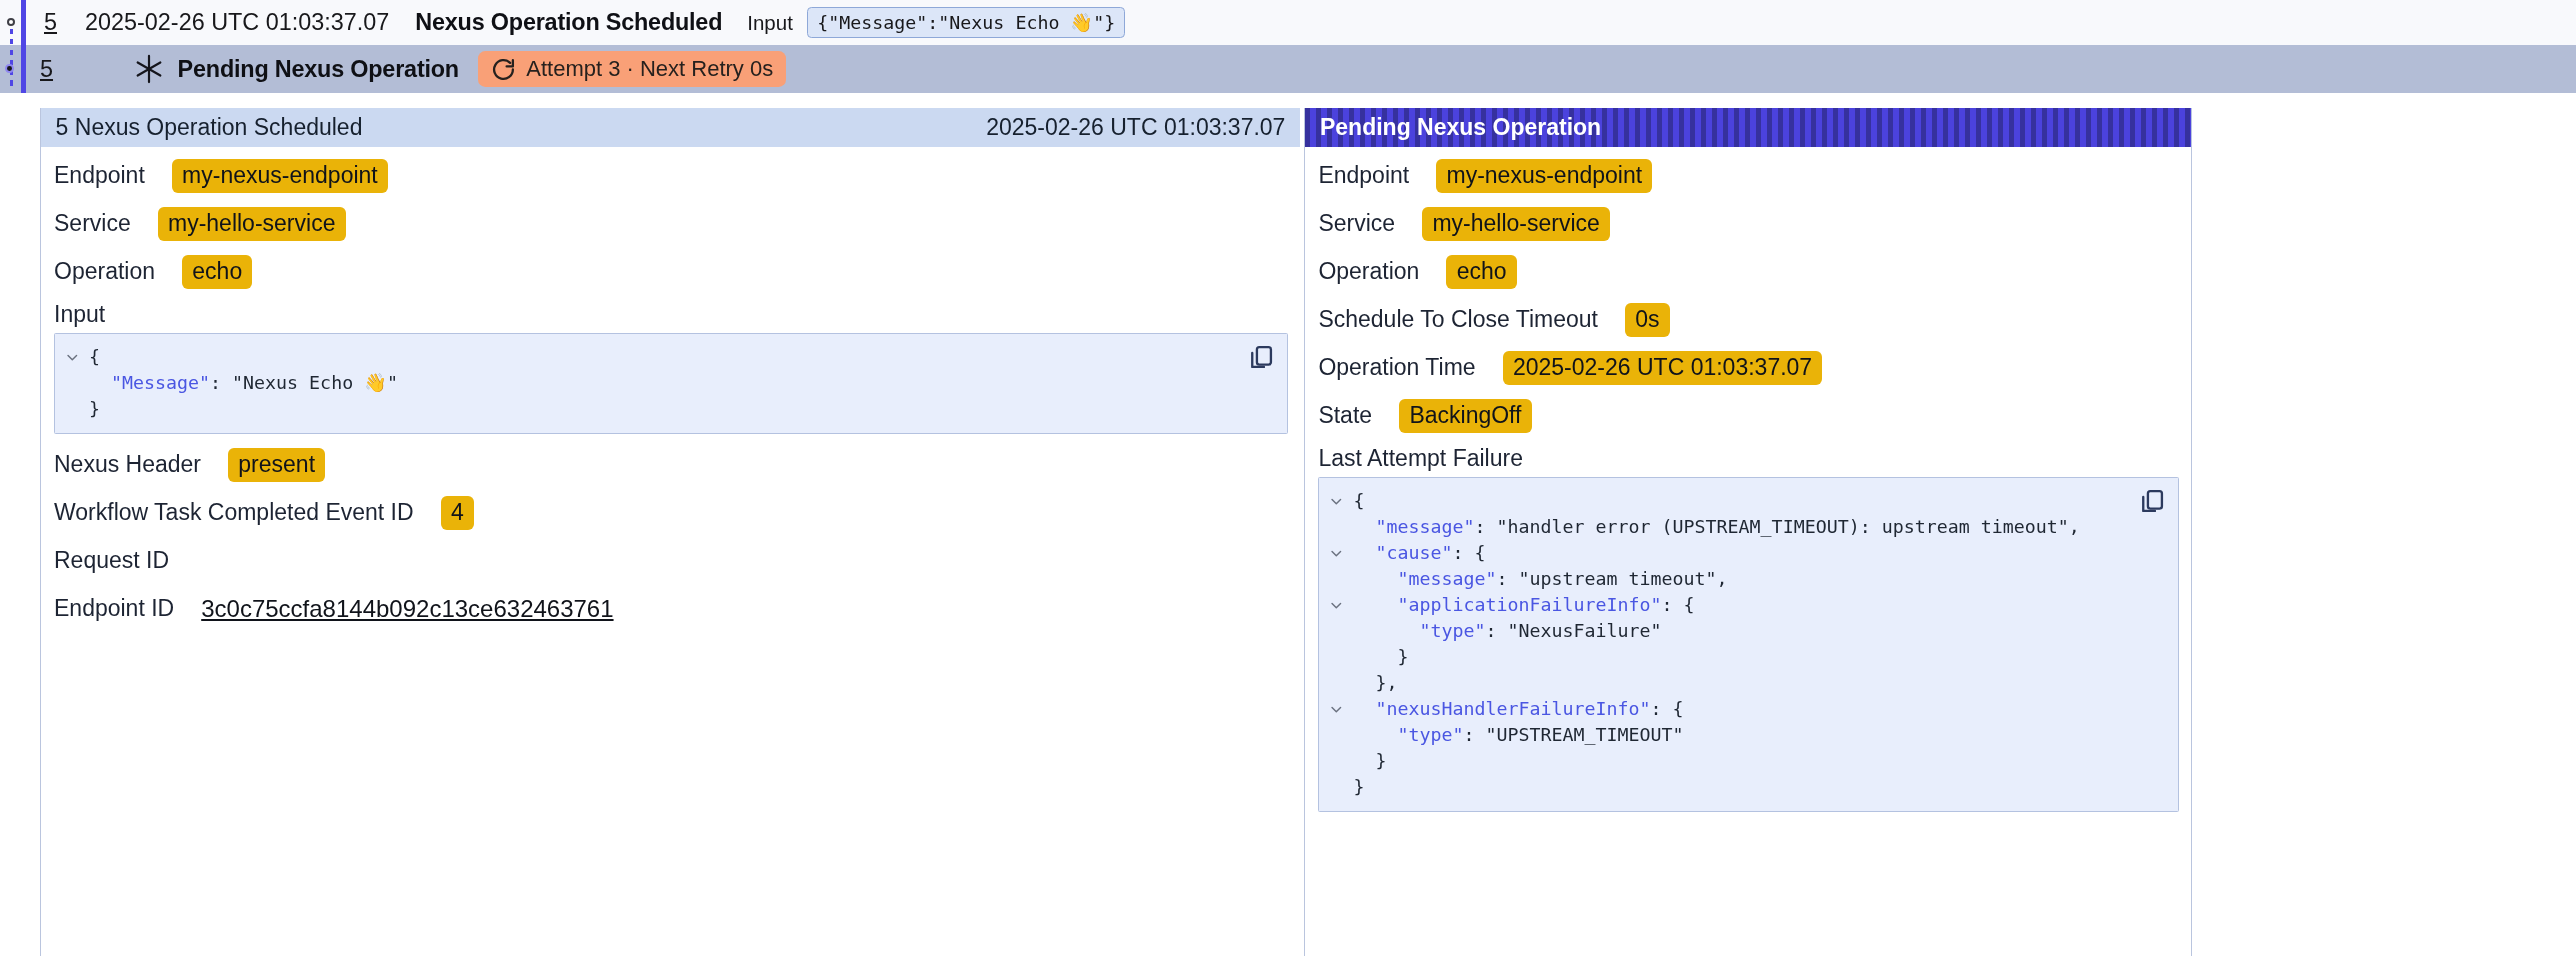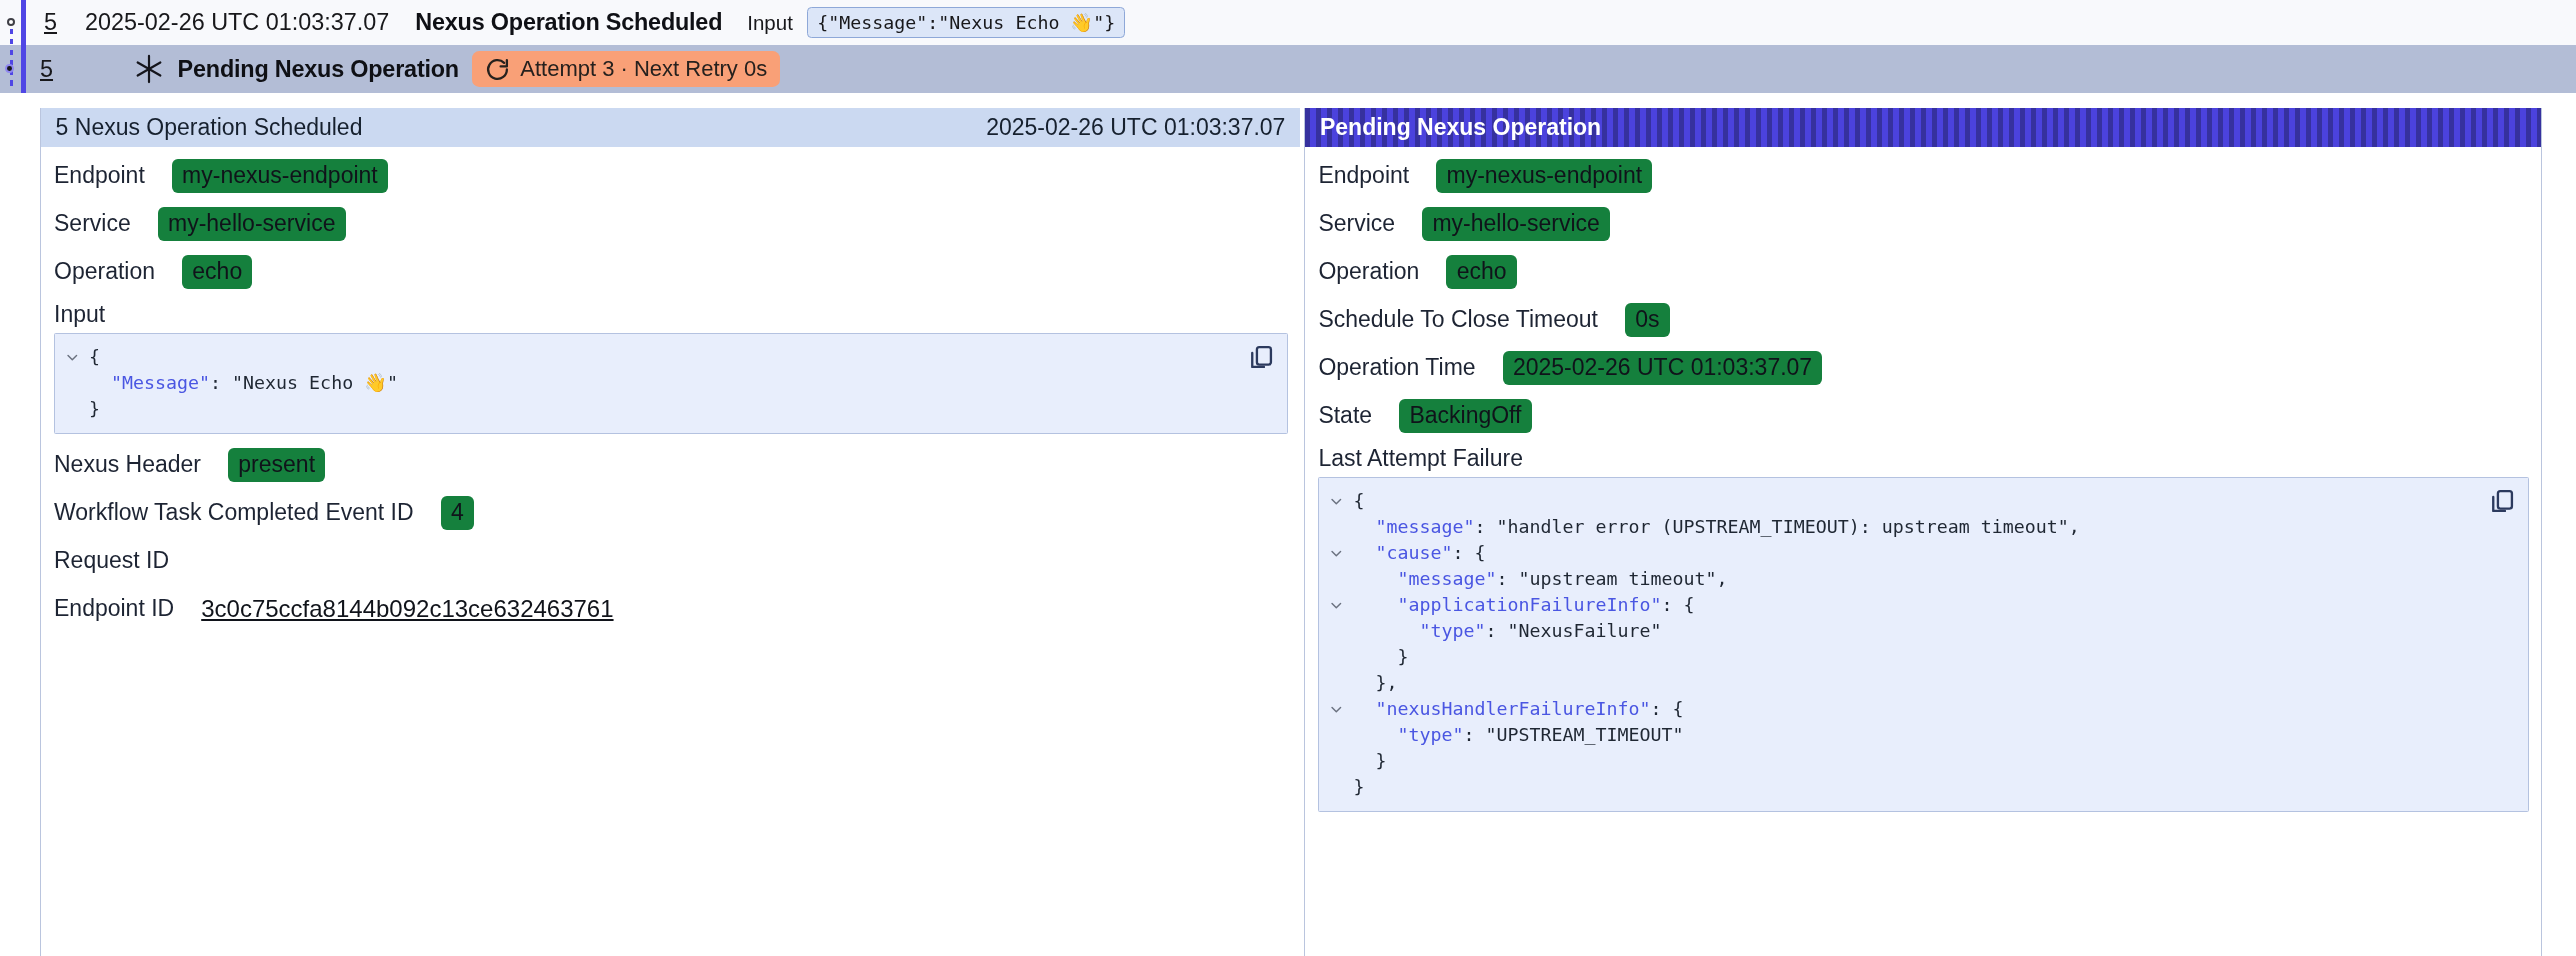--- a/index.html
+++ b/index.html
@@ -29,42 +29,42 @@
                  display:flex; align-items:center; padding-left:40px; }
   .event-id { font-size:23.4px; color:#18181b; text-decoration:underline; }
   .event-time { font-size:23.4px; color:#18181b; margin-left:28px; }
   .event-title { font-size:23.4px; font-weight:700; color:#0f1015; margin-left:26px; letter-spacing:-0.2px; }
   .inline-input-label { font-size:20.5px; color:#18181b; margin-left:25px; }
   .input-preview-chip { margin-left:14.6px; font-family:"DejaVu Sans Mono", monospace; font-size:18.3px;
                         background:#dce6f8; border:1.5px solid #8ea8d8; border-radius:4.4px;
                         padding:3.7px 8.8px; color:#18181b; white-space:pre; }
   .asterisk-wrap { margin-left:82px; display:flex; align-items:center; }
   .title-2 { margin-left:14.6px; }
-  .retry-badge { margin-left:13px; display:flex; align-items:center; gap:10.3px;
+  .retry-badge { margin-left:19px; display:flex; align-items:center; gap:10.3px;
                  background:#f9a077; border-radius:7.3px; padding:5.1px 13px;
                  font-size:22px; color:#26211e; }
 
   
-  .details { position:absolute; top:108px; left:40px; width:2502px; bottom:0;
+  .details { position:absolute; top:108px; left:40px; width:2152px; bottom:0;
              border-left:1.5px solid #bac5de; border-right:1.5px solid #bac5de;
              display:flex; overflow:hidden; background:#ffffff; }
   .col-left { width:1259px; }
   .col-right { flex:1; border-left:1.5px solid #bac5de; margin-left:4.4px; }
 
   .panel-header { height:39px; display:flex; align-items:center; padding:0 14.6px; font-size:23px; }
   .panel-header.left { background:#cbd9f1; color:#16202e; justify-content:space-between; }
   .panel-header.right { background:repeating-linear-gradient(90deg,#36319e 0 5.1px,#4b42dd 5.1px 11px);
                         color:#ffffff; font-weight:600; }
 
   .panel-body { padding:0 11.7px 0 13px; }
 
   .field-row { display:flex; align-items:center; gap:27px; height:34px; margin-top:14px; }
   .field-row:first-child { margin-top:11.7px; }
   .field-label { font-size:23px; color:#1d2433; white-space:nowrap; }
-  .chip { background:#15803d; border-radius:5.9px; padding:0 10.3px; height:34px;
+  .chip { background:#eab308; border-radius:5.9px; padding:0 10.3px; height:34px;
           display:inline-flex; align-items:center; font-size:23px; color:#10131a; white-space:nowrap; }
   .link-value { font-size:24px; color:#10131a; text-decoration:underline; cursor:pointer; white-space:nowrap; }
 
   .label-row { margin-top:12.4px; height:26px; display:flex; align-items:center; font-size:23px; color:#1d2433; }
 
   .code-block { margin-top:5.9px; background:#e8eefc; border:1.5px solid #b4c2e0; border-radius:1.5px;
                 position:relative; padding:10.3px 44px 10.3px 0; }
   .code-line { display:flex; align-items:center; height:26px; }
   .code-gutter { flex:0 0 34px; display:flex; align-items:center; justify-content:center;
                  background:transparent; border:none; padding:0; cursor:pointer; }

